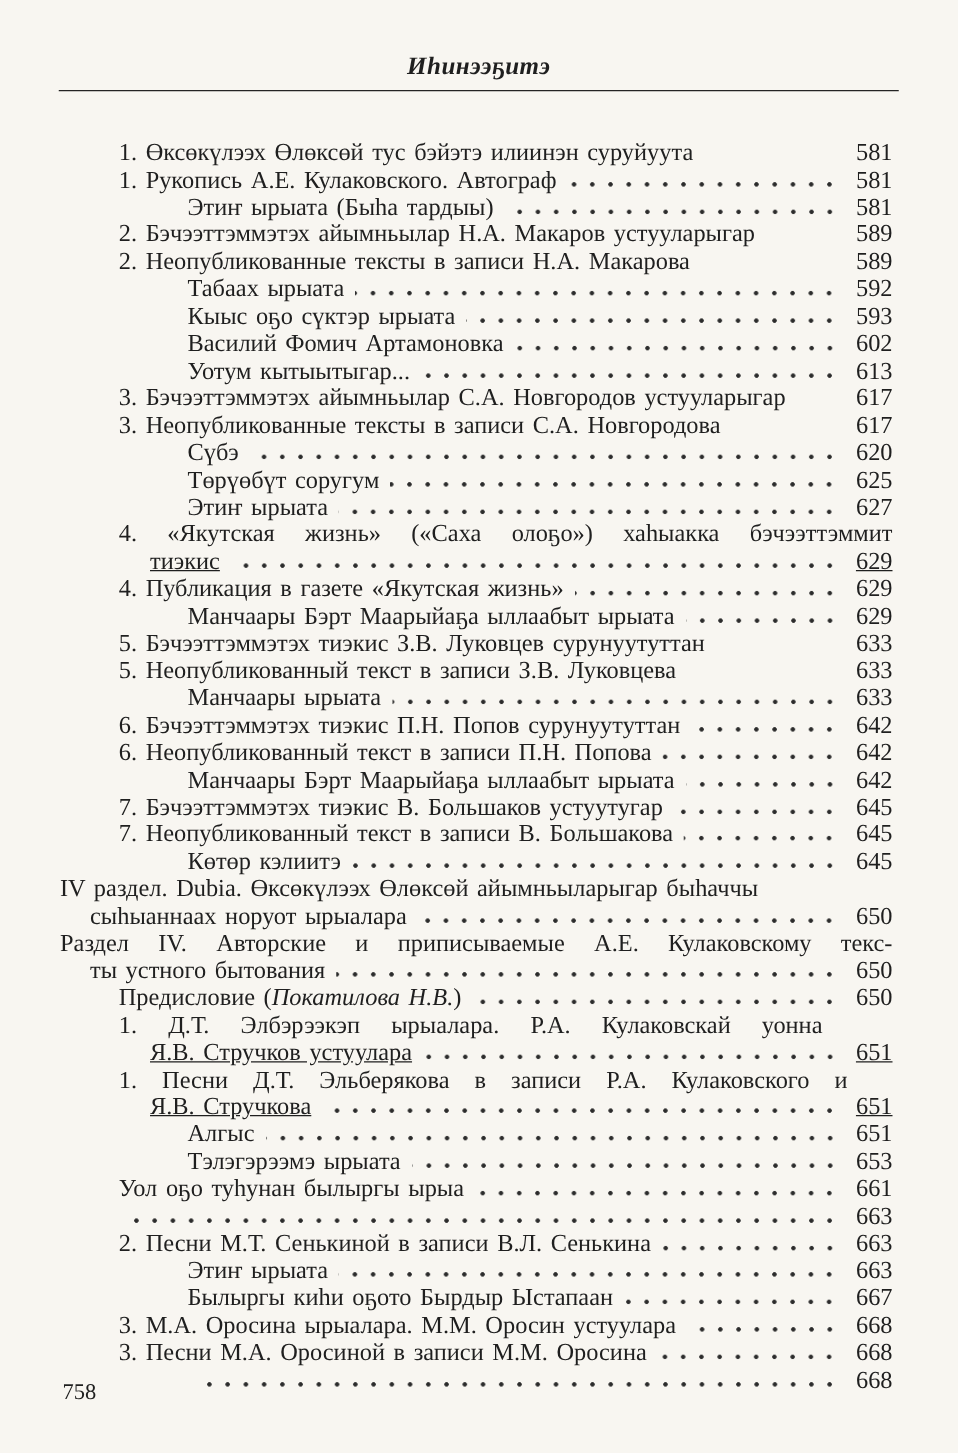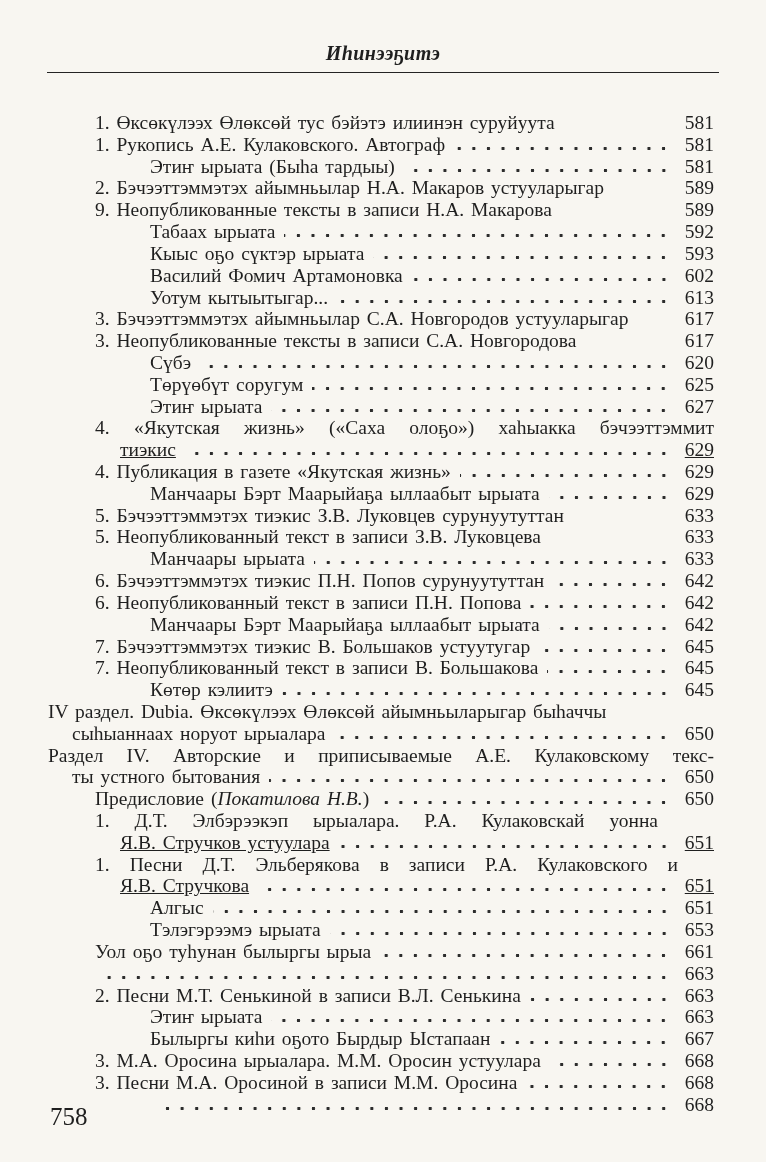--- a/index.html
+++ b/index.html
@@ -44,21 +44,21 @@
   .leader.dots{
     background-image:radial-gradient(circle,#2c2c2c 1.5px,rgba(0,0,0,0) 2px);
     background-size:14.6px 5px;
     background-repeat:repeat-x;
     background-position:right bottom;
   }
   .pagenum{flex:0 0 auto;min-width:33px;text-align:right;}
   .it{font-style:italic;}
   .folio{
     position:absolute;left:50px;top:1103px;
-    font-size:25px;
+    font-size:18px;
   }
 </style>
 </head>
 <body>
 
 <div class="page">
   <div class="running-head">
     <span>Иһинээҕитэ</span>
   </div>
   <div class="head-rule"></div>
@@ -77,21 +77,21 @@
         <span class="rowtext">Этиҥ ырыата (Быһа тардыы)</span>
         <span class="leader dots"></span>
         <span class="pagenum">581</span>
       </div>
       <div class="row l1">
         <span class="rowtext">2. Бэчээттэммэтэх айымньылар Н.А. Макаров устууларыгар</span>
         <span class="leader"></span>
         <span class="pagenum">589</span>
       </div>
       <div class="row l1">
-        <span class="rowtext">9. Неопубликованные тексты в записи Н.А. Макарова</span>
+        <span class="rowtext">2. Неопубликованные тексты в записи Н.А. Макарова</span>
         <span class="leader"></span>
         <span class="pagenum">589</span>
       </div>
       <div class="row l2">
         <span class="rowtext">Табаах ырыата</span>
         <span class="leader dots"></span>
         <span class="pagenum">592</span>
       </div>
       <div class="row l2">
         <span class="rowtext">Кыыс оҕо сүктэр ырыата</span>

